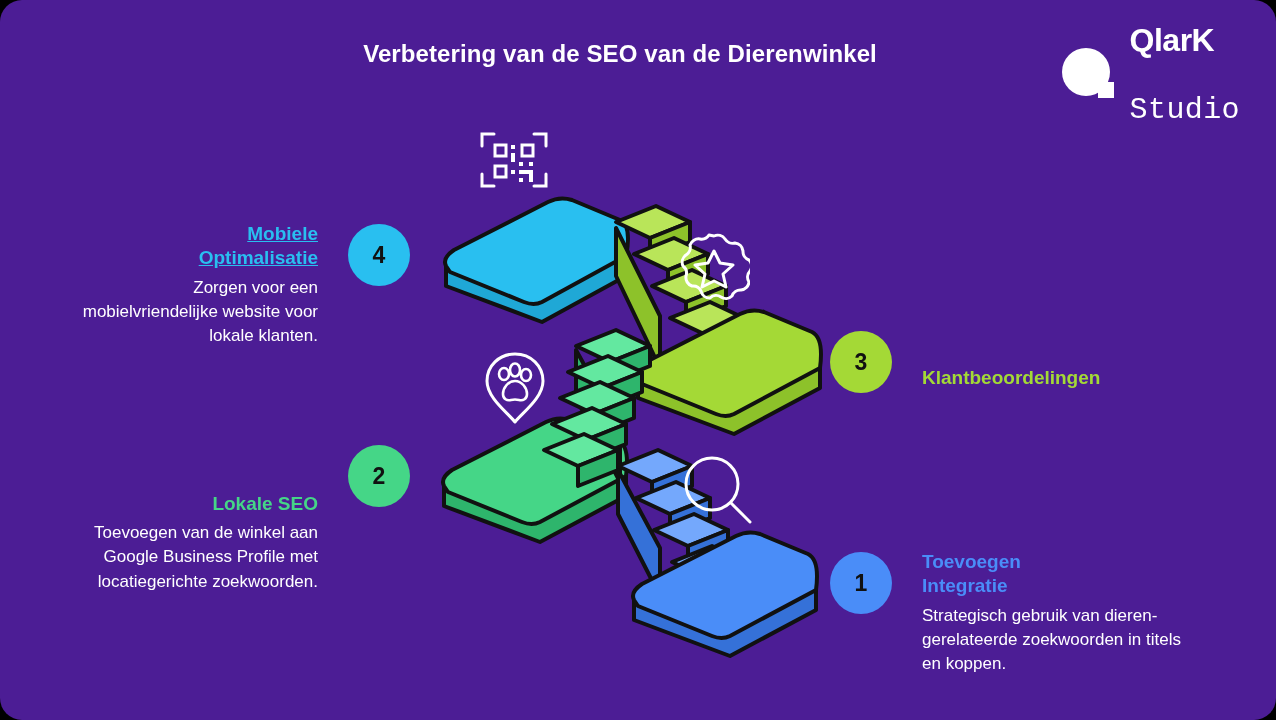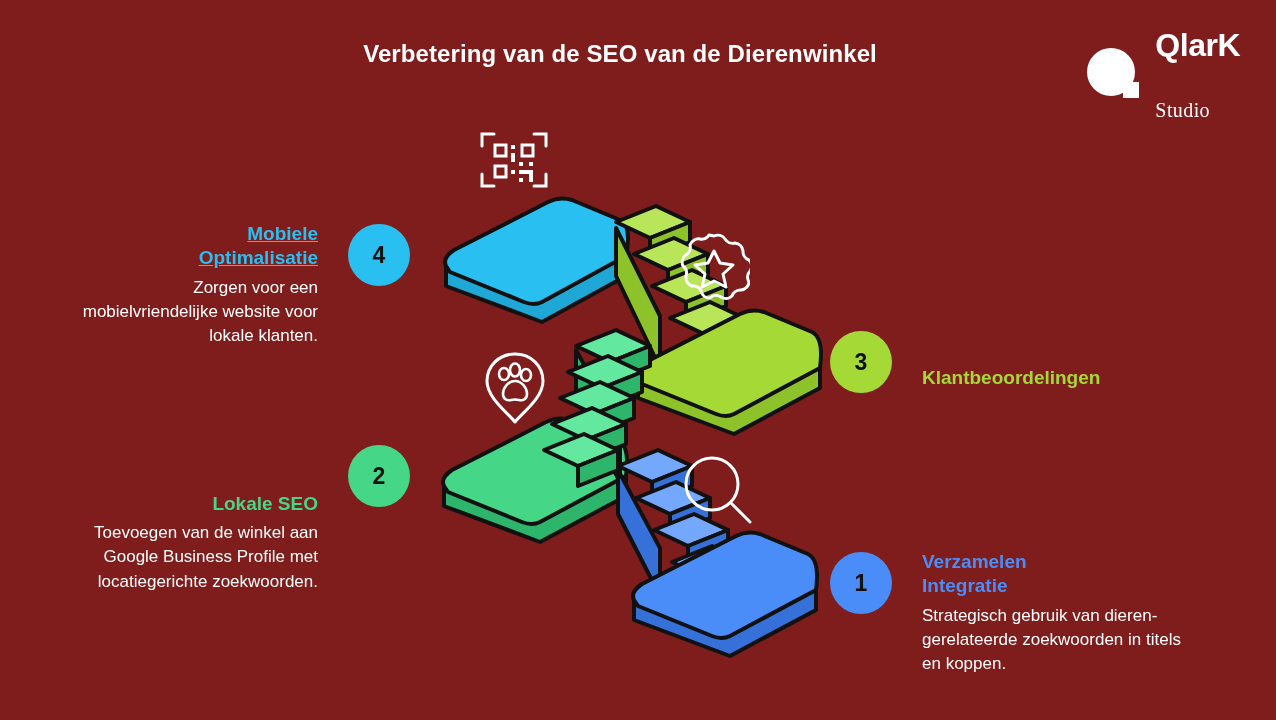--- a/index.html
+++ b/index.html
@@ -46,22 +46,22 @@
   #logo-mark .square {
     position: absolute; left: 36px; top: 36px;
     width: 16px; height: 16px;
     background: #ffffff;
   }
   #logo-text { display: flex; flex-direction: column; line-height: 0.98; gap: 40px; }
   #logo-text .t1 {
     color: #ffffff; font-size: 32px; font-weight: bold; letter-spacing: -0.5px;
   }
   #logo-text .t2 {
-    color: #ffffff; font-size: 20px; font-weight: normal; letter-spacing: 0.4px;
-    font-family: Liberation Serif, serif;
+    color: #ffffff; font-size: 30px; font-weight: normal; letter-spacing: 0.4px;
+    font-family: Liberation Mono, monospace;
   }
 
   
   .step-text { position: absolute; }
   .step-text .heading {
     font-size: 19px; font-weight: bold; line-height: 1.28;
   }
   .step-text .body {
     margin-top: 5px;
     font-size: 17px; color: #ffffff; line-height: 1.42;
@@ -95,21 +95,21 @@
 
   .icon-float { position: absolute; }
   #icon-qr   { left: 478px; top: 128px; }
   #icon-badge{ left: 678px; top: 232px; }
   #icon-pin  { left: 482px; top: 350px; }
   #icon-glass{ left: 680px; top: 452px; }
 </style>
 </head>
 <body>
 
-<div id="stage" style="background: #7f1d1d;">
+<div id="stage" style="background: #4c1d95; border-radius: 22px;">
 
   <div id="page-title">Verbetering van de SEO van de Dierenwinkel</div>
 
   <div id="logo">
     <div id="logo-mark">
       <div class="circle"></div>
       <div class="square"></div>
     </div>
     <div id="logo-text">
       <span class="t1">QlarK</span>
@@ -261,21 +261,21 @@
 
   <div class="step-text align-left" id="txt-3">
     <div class="heading" style="color: rgb(164, 217, 54); margin-top: 36px;">Klantbeoordelingen</div>
   </div>
   <div class="num-circle" id="circ-3" style="background: rgb(164, 217, 54);">
     <span>3</span>
   </div>
 
   <div class="step-text align-left" id="txt-1">
     <div class="heading" style="color: rgb(74, 141, 248);">
-      <span>Verzamelen</span><br>
+      <span>Toevoegen</span><br>
       <span>Integratie</span>
     </div>
     <div class="body">Strategisch gebruik van dieren-gerelateerde zoekwoorden in titels en koppen.</div>
   </div>
   <div class="num-circle" id="circ-1" style="background: rgb(74, 141, 248);">
     <span>1</span>
   </div>
 
 </div>
 

